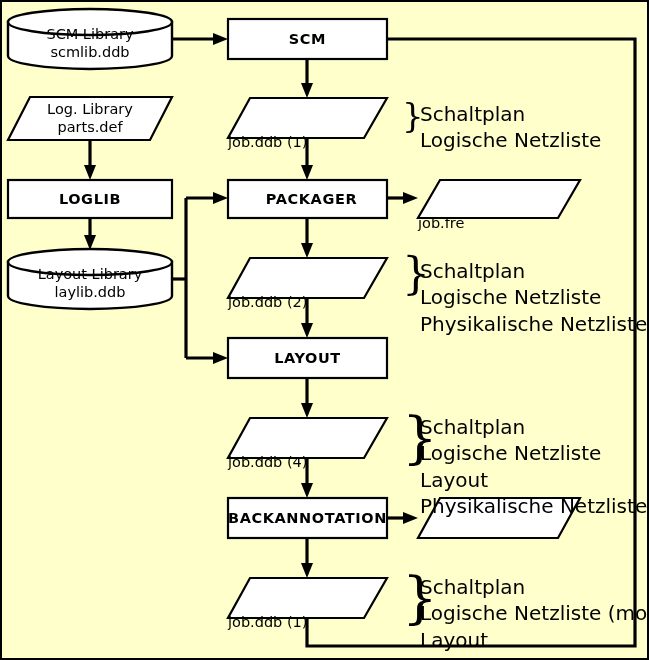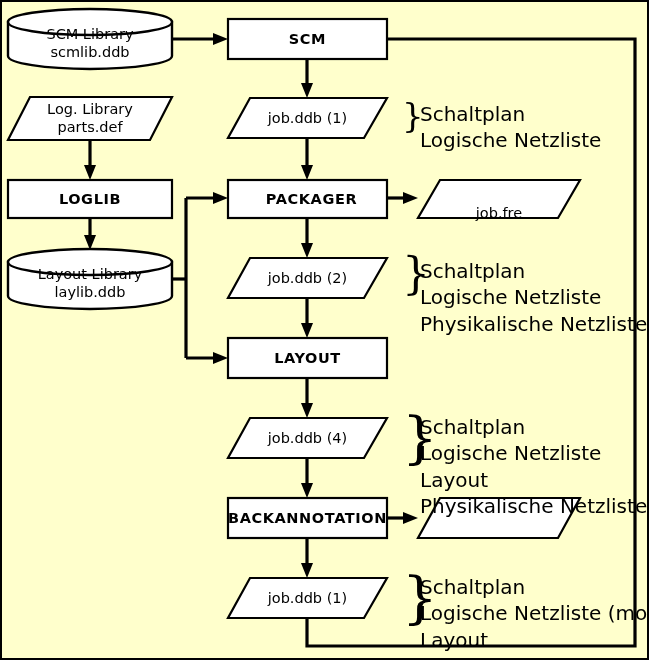--- a/index.html
+++ b/index.html
@@ -36,21 +36,21 @@
     line-height: 1.0;
   }
   .lbl-proc {
     font-weight: bold;
     font-size: 14.5px;
     letter-spacing: 0.6px;
     text-align: center;
   }
   .lbl-data {
     font-size: 14.5px;
-    text-align: center;
+    margin-top: 24px;
   }
   .lbl-store {
     font-size: 14.5px;
     text-align: center;
     line-height: 1.22;
   }
   .ann {
     position: absolute;
     font-size: 20px;
     line-height: 1.32;
@@ -171,21 +171,21 @@
   <div class="lbl lbl-proc" style="left:8px; top:192px; width:164px;">LOGLIB</div>
 
   <div class="lbl lbl-store" style="left:8px; top:266px; width:164px;"><span>Layout Library</span><br><span>laylib.ddb</span></div>
 
   <div class="lbl lbl-proc" style="left:228px; top:32px; width:159px;">SCM</div>
 
   <div class="lbl lbl-data" style="left:228px; top:111px; width:159px;">job.ddb (1)</div>
 
   <div class="lbl lbl-proc" style="left:232px; top:192px; width:159px;">PACKAGER</div>
 
-  <div class="lbl lbl-data" style="left:418px; top:206px; width:162px;">job.fre</div>
+  <div class="lbl lbl-data" style="left:418px; top:192px; width:162px;">job.fre</div>
 
   <div class="lbl lbl-data" style="left:228px; top:271px; width:159px;">job.ddb (2)</div>
 
   <div class="lbl lbl-proc" style="left:228px; top:351px; width:159px;">LAYOUT</div>
 
   <div class="lbl lbl-data" style="left:228px; top:431px; width:159px;">job.ddb (4)</div>
 
   <div class="lbl lbl-proc" style="left:228px; top:511px; width:159px;">BACKANNOTATION</div>
 
 

